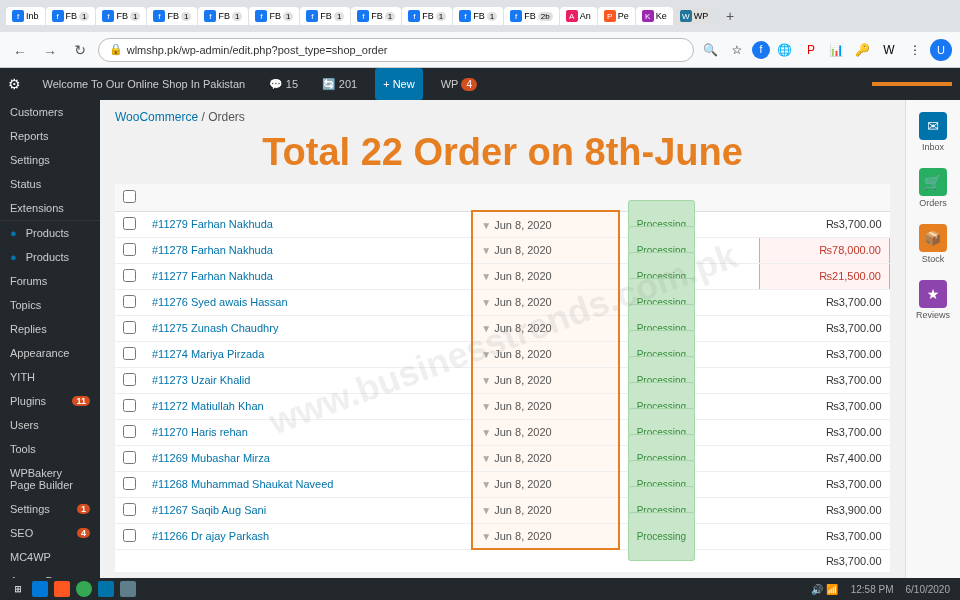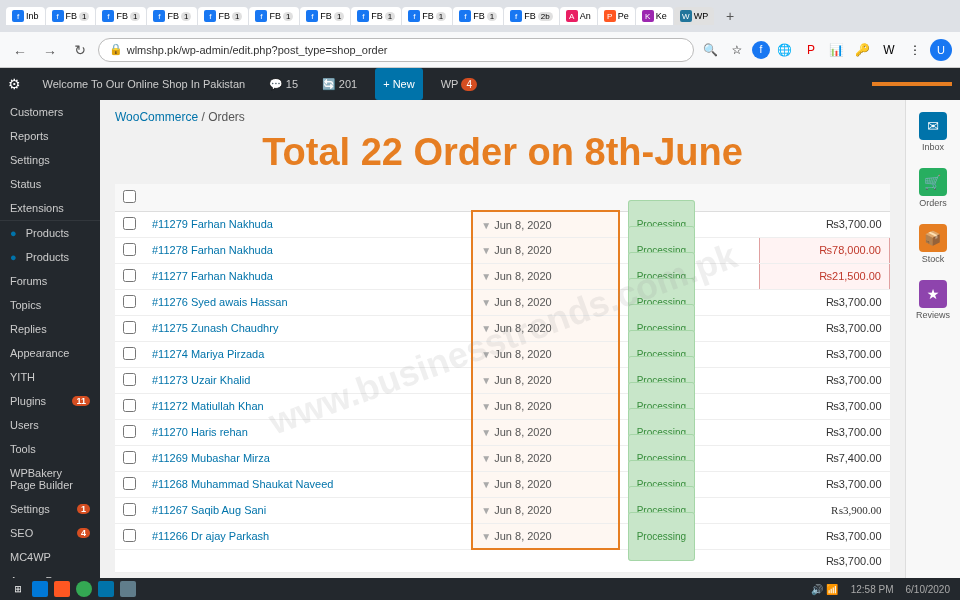--- a/index.html
+++ b/index.html
@@ -394,21 +394,21 @@
     <td class="amount" style="text-align:right;">₨3,700.00</td>
   </tr>
           <tr>
     <td class="checkbox-cell"><input type="checkbox" style=""></td>
     <td><a href="#" class="order-link">#11267 Saqib Aug Sani</a></td>
     <td style="background:rgba(230,126,34,0.06);   border-left:2px solid #e67e22; border-right:2px solid #e67e22;">
       <span class="arrow-icon">▼</span>
       <span class="date-col">Jun 8, 2020</span>
     </td>
     <td><span class="status-badge">Processing</span></td>
-    <td class="amount" style="text-align:right;font-family:Liberation Serif, serif;">₨3,900.00</td>
+    <td class="amount" style="text-align:right;">₨3,900.00</td>
   </tr>
           <tr>
     <td class="checkbox-cell"><input type="checkbox" style=""></td>
     <td><a href="#" class="order-link">#11266 Dr ajay Parkash</a></td>
     <td style="background:rgba(230,126,34,0.06);  border-bottom:2px solid #e67e22; border-left:2px solid #e67e22; border-right:2px solid #e67e22;">
       <span class="arrow-icon">▼</span>
       <span class="date-col">Jun 8, 2020</span>
     </td>
     <td><span class="status-badge">Processing</span></td>
     <td class="amount" style="text-align:right;">₨3,700.00</td>

